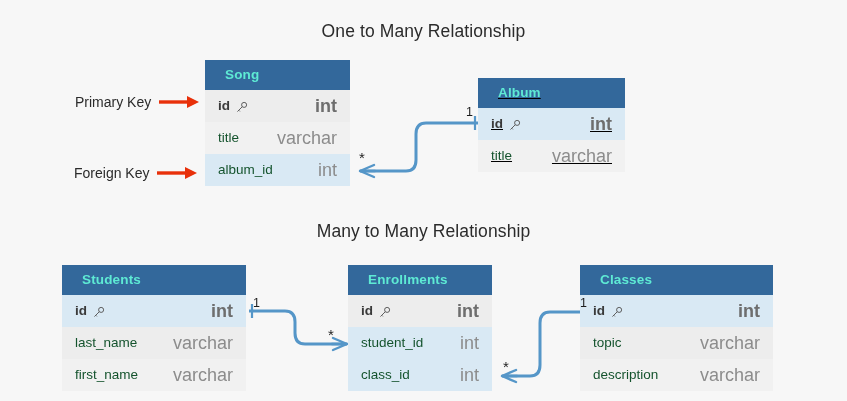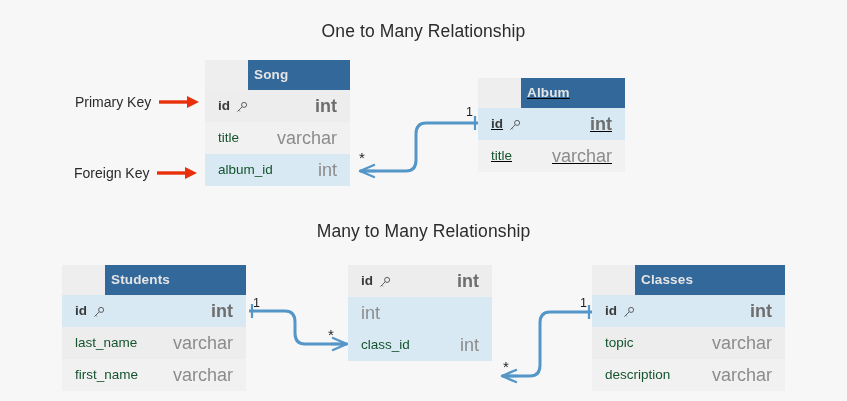--- a/index.html
+++ b/index.html
@@ -35,30 +35,29 @@
 
   
   .entity {
     position: absolute;
     box-sizing: border-box;
     background: #eeeeee;
     z-index: 4;
   }
   .entity-header {
     background: #33689b;
-    color: #e5e5e5;
+    color: #5eead4;
     font-size: 13.5px;
     font-weight: bold;
-    padding: 0 6px;
+    padding: 0 20px;
     height: 30px;
     line-height: 30px;
     letter-spacing: 0.15px;
     box-sizing: border-box;
     white-space: nowrap;
-    margin-left: 43px;
   }
   .field-row {
     height: 32px;
     line-height: 32px;
     padding: 14px 13px;
     box-sizing: border-box;
     display: flex;
     align-items: center;
     justify-content: space-between;
     font-size: 13.5px;
@@ -267,50 +266,54 @@
 
     <div class="field-row alt">
       <span class="field-name">
         <span>first_name</span>
       </span>
       <span class="field-type">varchar</span>
     </div>
   </div>
 
   <div class="entity" id="entity-enrollments" style="left:348px; top:265px; width:144px;">
+    <div class="entity-header">Enrollments</div>
 
     <div class="field-row pk">
       <span class="field-name">
         <span>id</span>
         <span class="key-icon">
           <svg width="13" height="13" viewBox="0 0 16 16">
             <g fill="none" stroke="#5a5a5a" stroke-width="1.2">
               <circle cx="11.2" cy="4.8" r="3.1"></circle>
               <line x1="9.0" y1="7.0" x2="3.0" y2="13.0"></line>
               <line x1="4.6" y1="11.4" x2="6.0" y2="12.8"></line>
             </g>
           </svg>
         </span>
       </span>
       <span class="field-type">int</span>
     </div>
 
     <div class="field-row highlight">
+      <span class="field-name">
+        <span>student_id</span>
+      </span>
       <span class="field-type">int</span>
     </div>
 
     <div class="field-row highlight">
       <span class="field-name">
         <span>class_id</span>
       </span>
       <span class="field-type">int</span>
     </div>
   </div>
 
-  <div class="entity" id="entity-classes" style="left:592px; top:265px; width:193px;">
+  <div class="entity" id="entity-classes" style="left:580px; top:265px; width:193px;">
     <div class="entity-header">Classes</div>
 
     <div class="field-row pk highlight">
       <span class="field-name">
         <span>id</span>
         <span class="key-icon">
           <svg width="13" height="13" viewBox="0 0 16 16">
             <g fill="none" stroke="#5a5a5a" stroke-width="1.2">
               <circle cx="11.2" cy="4.8" r="3.1"></circle>
               <line x1="9.0" y1="7.0" x2="3.0" y2="13.0"></line>

